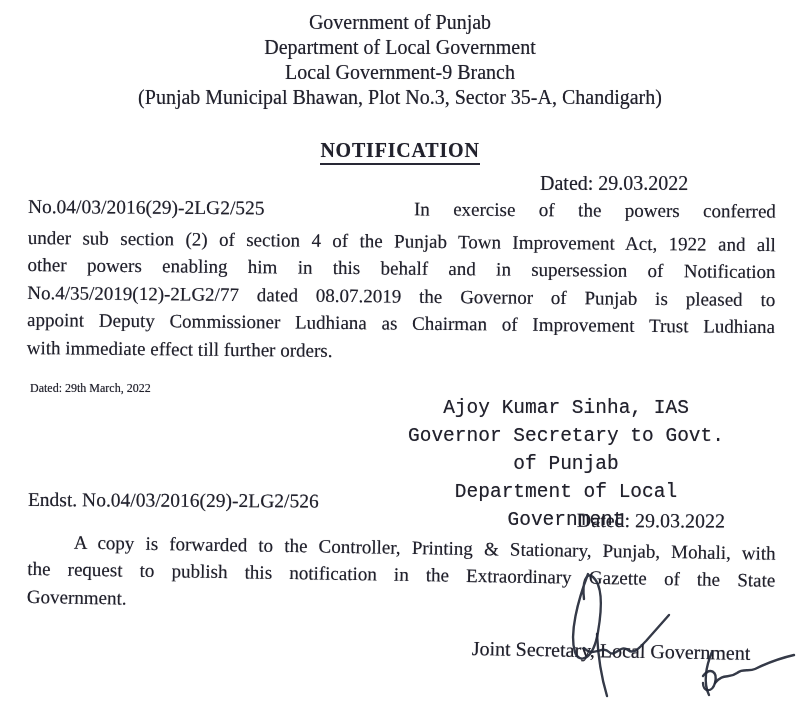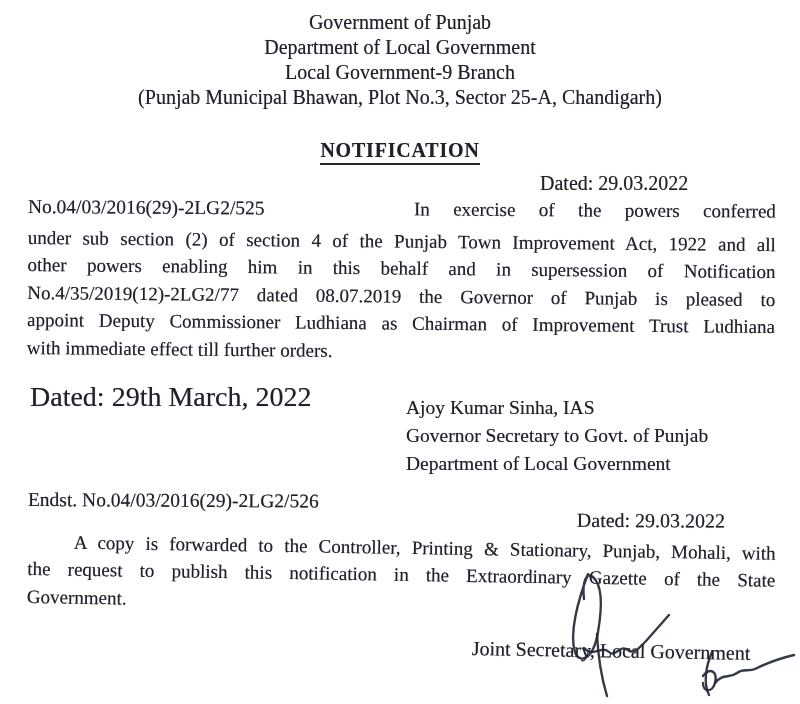--- a/index.html
+++ b/index.html
@@ -74,29 +74,30 @@
   .jline {
     text-align: justify;
     text-align-last: justify;
   }
   .lline {
     text-align: left;
   }
 
   .date-left {
     top: 381px; left: 30px;
-    font-size: 28px;
+    font-size: 12px;
   }
 
   
   .signatory {
-    top: 394px; left: 406px; width: 348px;
-    text-align: left;
+    top: 394px; left: 392px; width: 348px;
+    text-align: center;
     font-size: 19.5px;
     line-height: 28px;
+    font-family: Liberation Mono, monospace;
   }
 
   
   .endst-row {
     top: 489px; left: 28px; width: 748px; height: 40px;
     font-size: 19.5px;
     transform: rotate(0.3deg);
     transform-origin: 0 0;
   }
   .endst-row .endst-no { position: absolute; left: 0; top: 0; }
@@ -132,21 +133,21 @@
 </style>
 </head>
 <body>
 
 <div class="page">
 
   <div class="abs letterhead">
     <div>Government of Punjab</div>
     <div>Department of Local Government</div>
     <div>Local Government-9 Branch</div>
-    <div>(Punjab Municipal Bhawan, Plot No.3, Sector 25-A, Chandigarh)</div>
+    <div>(Punjab Municipal Bhawan, Plot No.3, Sector 35-A, Chandigarh)</div>
   </div>
 
   <div class="abs title-row">
     <span>NOTIFICATION</span>
   </div>
 
   <div class="abs dated-1">Dated: 29.03.2022</div>
 
   <div class="abs refline">
     <span class="ref-no">No.04/03/2016(29)-2LG2/525</span>

